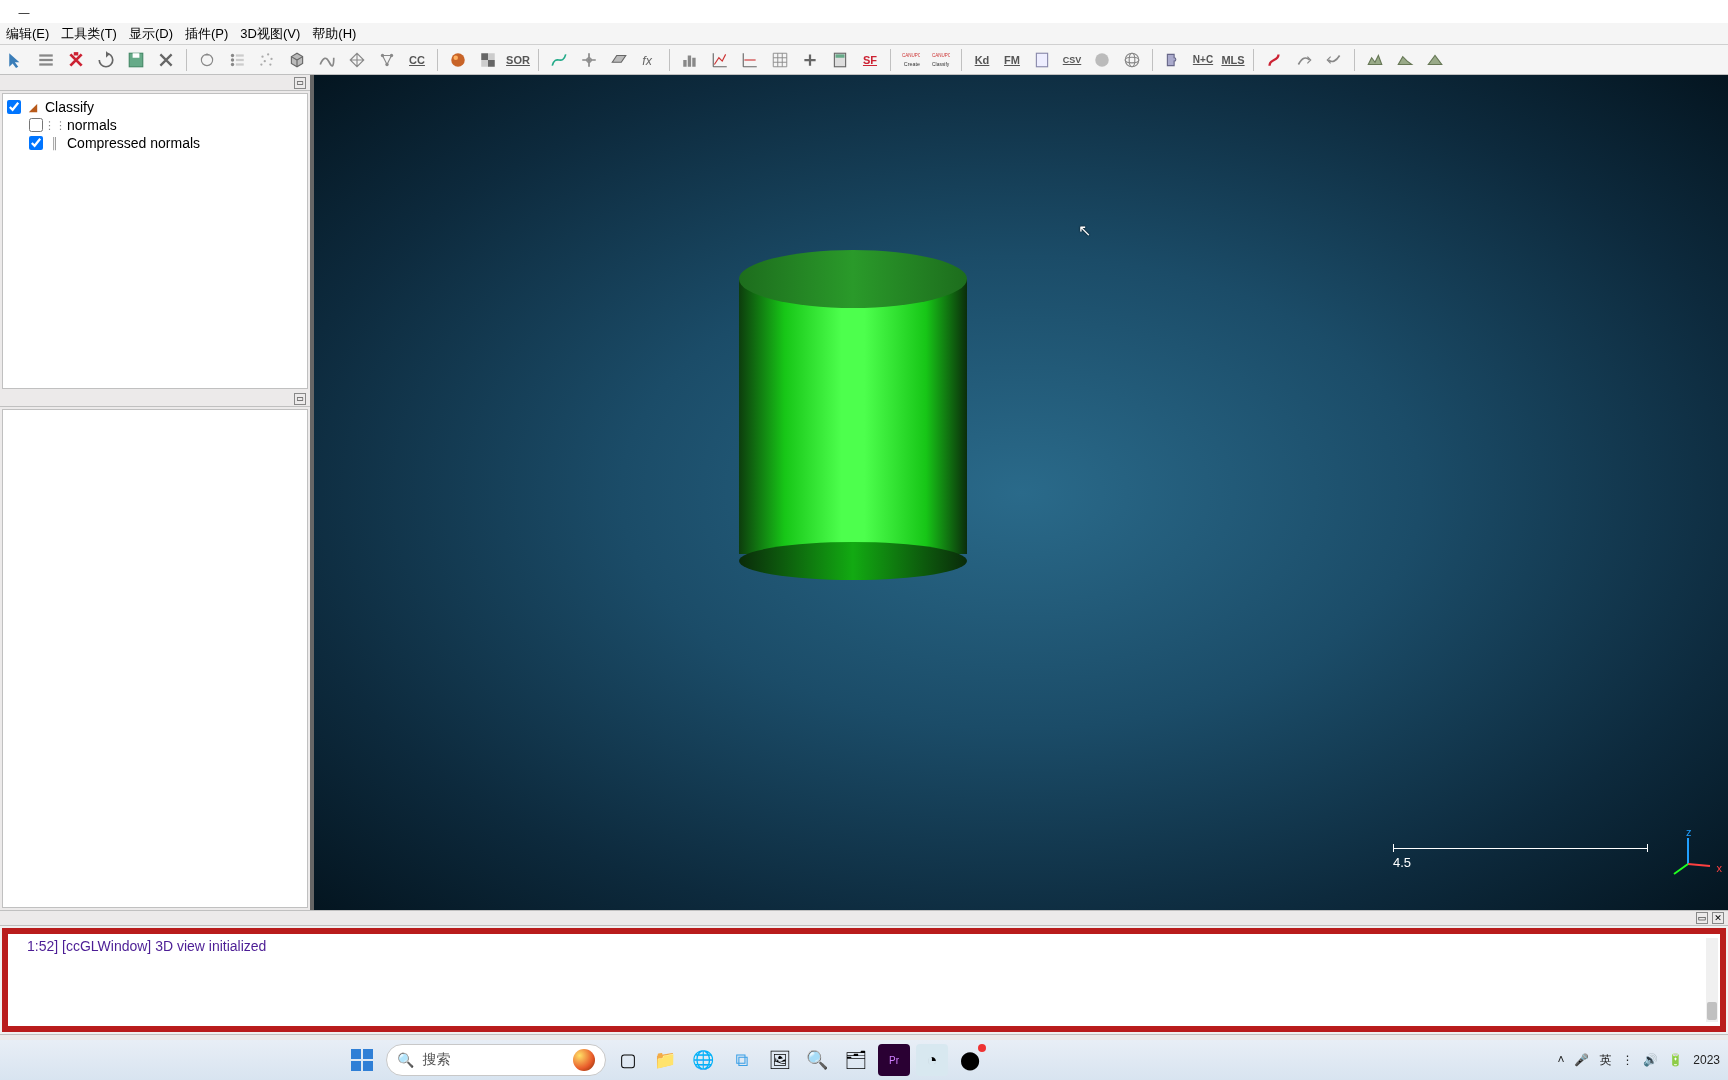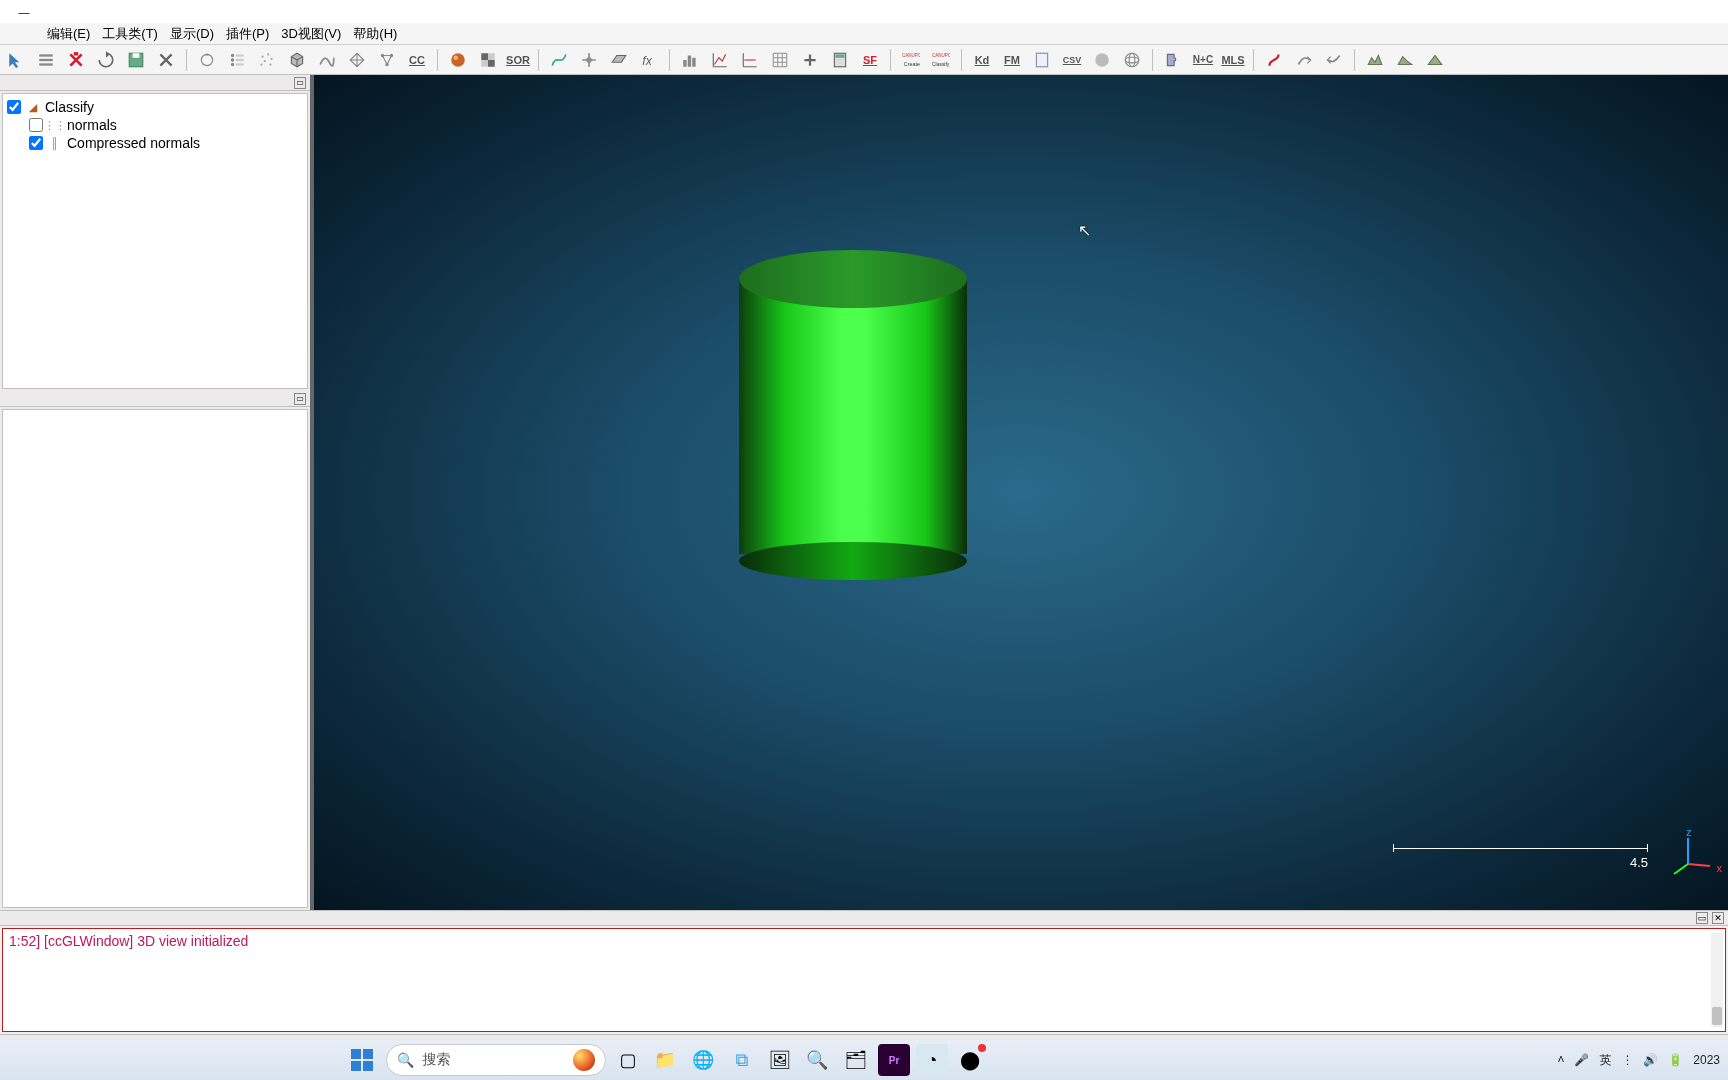--- a/index.html
+++ b/index.html
@@ -4,21 +4,21 @@
 <style>
   * { box-sizing: border-box; margin: 0; padding: 0; font-family: "Segoe UI", Tahoma, sans-serif; }
   html, body { width: 1728px; height: 1080px; overflow: hidden; background: #f0f0f0; }
 
   
   .titlebar { height: 23px; background: #ffffff; display: flex; align-items: center; color: #000; font-size: 12px; padding-left: 2px; }
   .titlebar .title { flex: 1; }
   .titlebar .win-btn { width: 44px; height: 23px; display:flex; align-items:center; justify-content:center; font-size: 11px; color:#000;}
 
   
-  .menubar { height: 22px; background: #f5f5f5; border-bottom: 1px solid #d0d0d0; display: flex; align-items: center; font-size: 13px; padding-left: 41px; }
+  .menubar { height: 22px; background: #f5f5f5; border-bottom: 1px solid #d0d0d0; display: flex; align-items: center; font-size: 13px; }
   .menubar .menu-item { padding: 0 6px; height: 100%; display:flex; align-items:center;}
 
   
   .toolbar { height: 30px; background: #f5f5f5; border-bottom: 1px solid #c0c0c0; display: flex; align-items:center; padding: 0 2px; gap:2px;}
   .tool-btn { width:28px; height:26px; display:flex; align-items:center; justify-content:center; border:1px solid transparent; border-radius:2px; font-size:10px; color:#555; background:#f5f5f5;text-decoration:underline;}
   .tool-btn svg { width:18px; height:18px; }
   .tool-btn.txt { font-weight:bold; font-size:11px; }
   .tool-sep { width:1px; height:22px; background:#c0c0c0; margin:0 4px; }
 
   
@@ -41,36 +41,36 @@
   .viewport { position:relative; width:100%; height:100%; background: radial-gradient(ellipse at center, #2a6a8a 0%, #1b4c68 40%, #0d2a3d 75%, #041520 100%); overflow:hidden;}
   .cursor-arrow { position:absolute; top:146px; left:764px; font-size:16px; color:#fff; text-shadow: 0 0 2px #000; pointer-events:none;}
 
   
   .cyl { position:absolute; left:425px; top:175px; width:228px; height:330px;}
   .cyl-top { width:228px; height:58px; border-radius:50%; background: linear-gradient(to right, #1d6d1d, #2a9a2a 50%, #1d6d1d); position:absolute; top:0; left:0;}
   .cyl-body { position:absolute; top:29px; left:0; width:228px; height:275px; background: linear-gradient(to right, #0d3d0d 0%, #17c617 20%,  #4dff4d 45%, #4dff4d 55%, #17c617 82%, #0b2d0b 100%);}
   .cyl-bottom { width:228px; height:38px; border-radius:50%; background: linear-gradient(to right, #0a2a0a, #12aa12 50%, #0a2a0a); position:absolute; bottom:0; left:0;}
 
   
-  .scale-bar { position:absolute; right:80px; bottom:40px; color:#fff; font-family: monospace; font-size:13px; text-align:right;}
+  .scale-bar { position:absolute; right:80px; bottom:40px; color:#fff; font-family: monospace; font-size:13px; text-align:left;}
   .scale-line { width:255px; height:1px; background:#fff; position:relative;}
   .scale-line:before, .scale-line:after { content:""; position:absolute; width:1px; height:8px; background:#fff; top:-4px;}
   .scale-line:before{ left:0;} .scale-line:after{ right:0;}
   .scale-label { margin-top:6px; }
 
   
   .trihedron { position:absolute; right:14px; bottom:30px; width:48px; height:48px; font-family: monospace; font-size:11px;}
   .trihedron .z { color:#20a0ff; position:absolute; left:20px; top:-6px;}
   .trihedron .x { color:#ff4040; position:absolute; right:-8px; bottom:6px;}
   .trihedron svg { position:absolute; left:0; top:0;}
 
   
   .console-header { height:16px; background:#eceaea; border-top:1px solid #c0c0c0; border-bottom:1px solid #c0c0c0; display:flex; justify-content:flex-end; align-items:center; padding-right:4px; gap:4px;}
   .console-header .dock-btn, .console-header .close-btn { width:12px; height:12px; border:1px solid #888; font-size:9px; display:flex; align-items:center; justify-content:center; line-height:1;}
-  .console { height: 104px; background:#fff; border:1px solid #b91c1c; margin:2px; padding:4px 6px; font-size:14px; color:#be185d; overflow-y:auto; position:relative;}
+  .console { height: 104px; background:#fff; border:6px solid #b91c1c; margin:2px; padding:4px 19px; font-size:14px; color:#4c1d95; overflow-y:auto; position:relative;}
   .console .line { white-space:pre; }
   .console-scroll { position:absolute; right:2px; top:4px; bottom:4px; width:12px; background:#f0f0f0;}
   .console-scroll .thumb { position:absolute; bottom:2px; left:1px; right:1px; height:18px; background:#c0c0c0; border-radius:2px;}
 
   .console-bottom-sep { height:10px; background:#eceaea; border-top:1px solid #c0c0c0;}
 
   
   .taskbar { position:absolute; left:0; right:0; bottom:0; height:40px; background: linear-gradient(to top, #d8e4f0, #e8eef6); display:flex; align-items:center; padding:0 8px; gap:6px;}
   .taskbar .start { width:36px; height:36px; display:flex; align-items:center; justify-content:center;}
   .taskbar .search-pill { display:flex; align-items:center; height:32px; width:220px; background:#fff; border:1px solid #c8c8c8; border-radius:16px; padding:0 10px; gap:8px; font-size:14px; color:#555;}
@@ -434,21 +434,21 @@
     <span>搜索</span>
     <span class="orb"></span>
   </div>
   <div class="tb-icon">▢</div>
   <div class="tb-icon">📁</div>
   <div class="tb-icon">🌐</div>
   <div class="tb-icon" style="color:#3ba0e6">⧉</div>
   <div class="tb-icon">🖼</div>
   <div class="tb-icon" style="color:#e67e22">🔍</div>
   <div class="tb-icon">🗂</div>
-  <div class="tb-icon" style="background:#2a0033;color:#d080ff;font-size:10px;font-weight:bold">Pr</div>
+  <div class="tb-icon" style="background:#2a0033;color:#d080ff;font-size:10px;font-weight:normal">Pr</div>
   <div class="tb-icon" style="background:#d8e8f0">◔</div>
   <div class="tb-icon" style="position:relative">⬤<span style="position:absolute;top:0;right:0;width:8px;height:8px;background:#e33;border-radius:50%"></span></div>
   <div class="spacer"></div>
   <div class="tray">
     <span>˄</span>
     <span>🎤</span>
     <span>英</span>
     <span>⋮</span>
     <span>🔊</span>
     <span>🔋</span>

